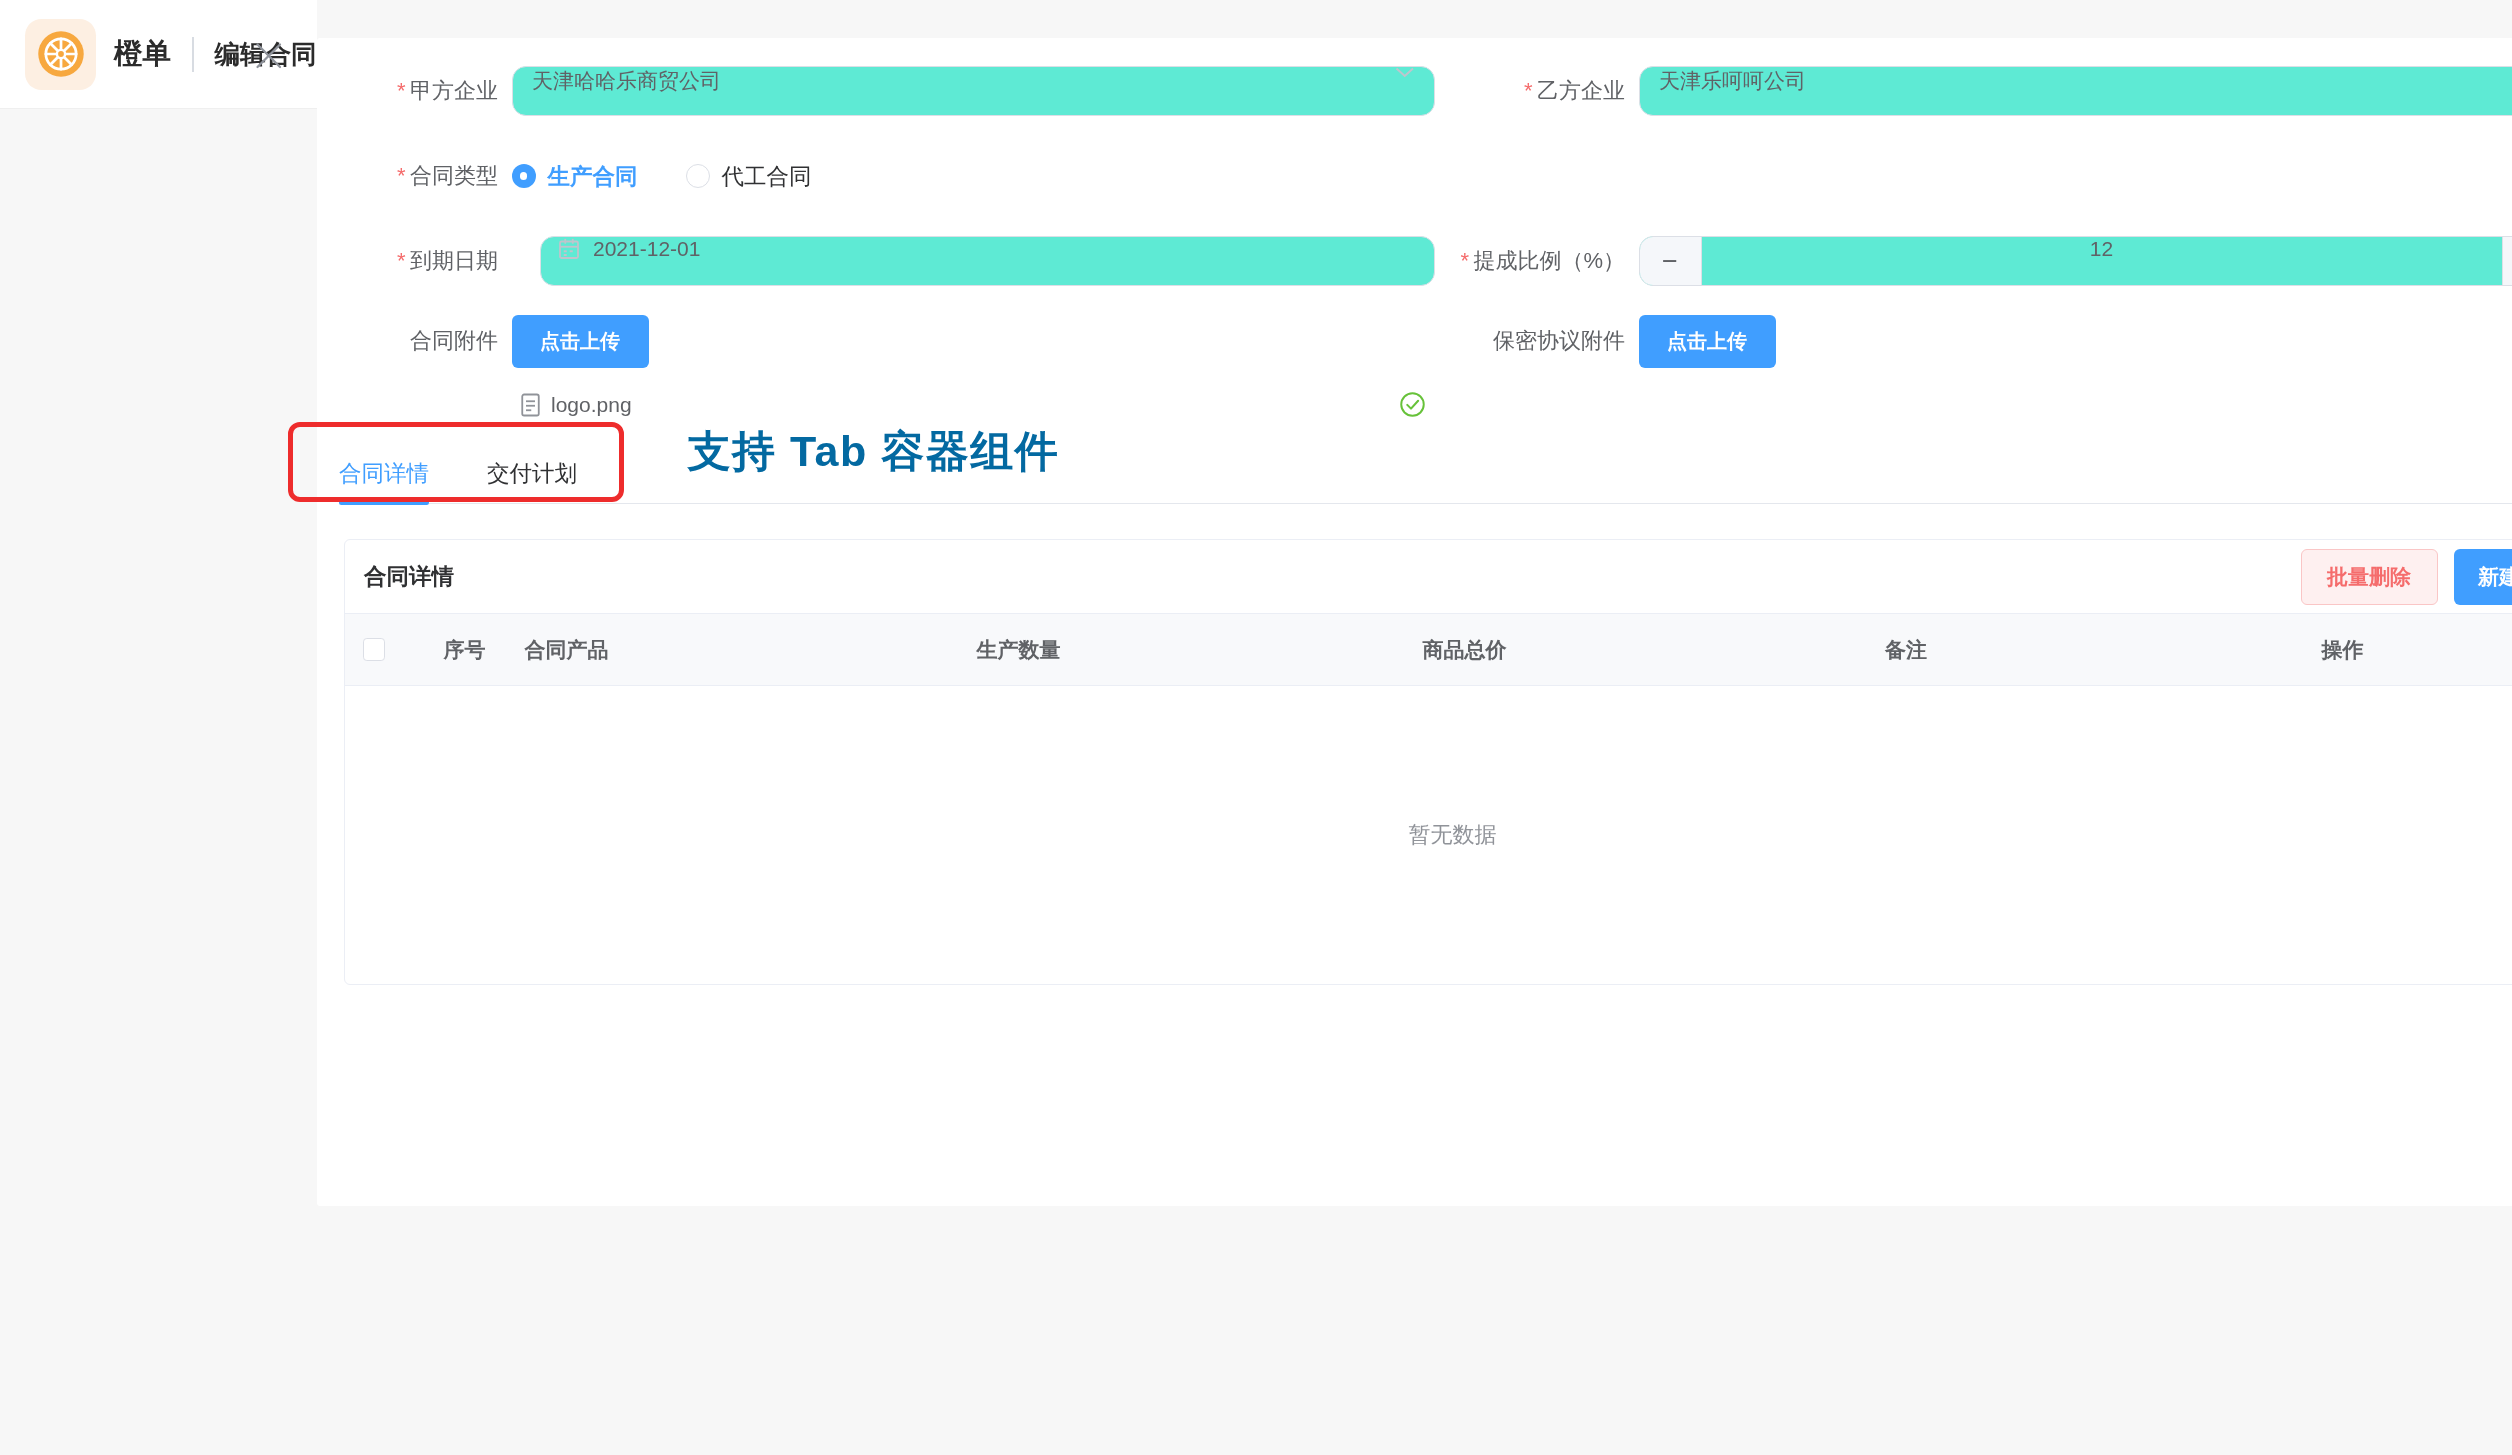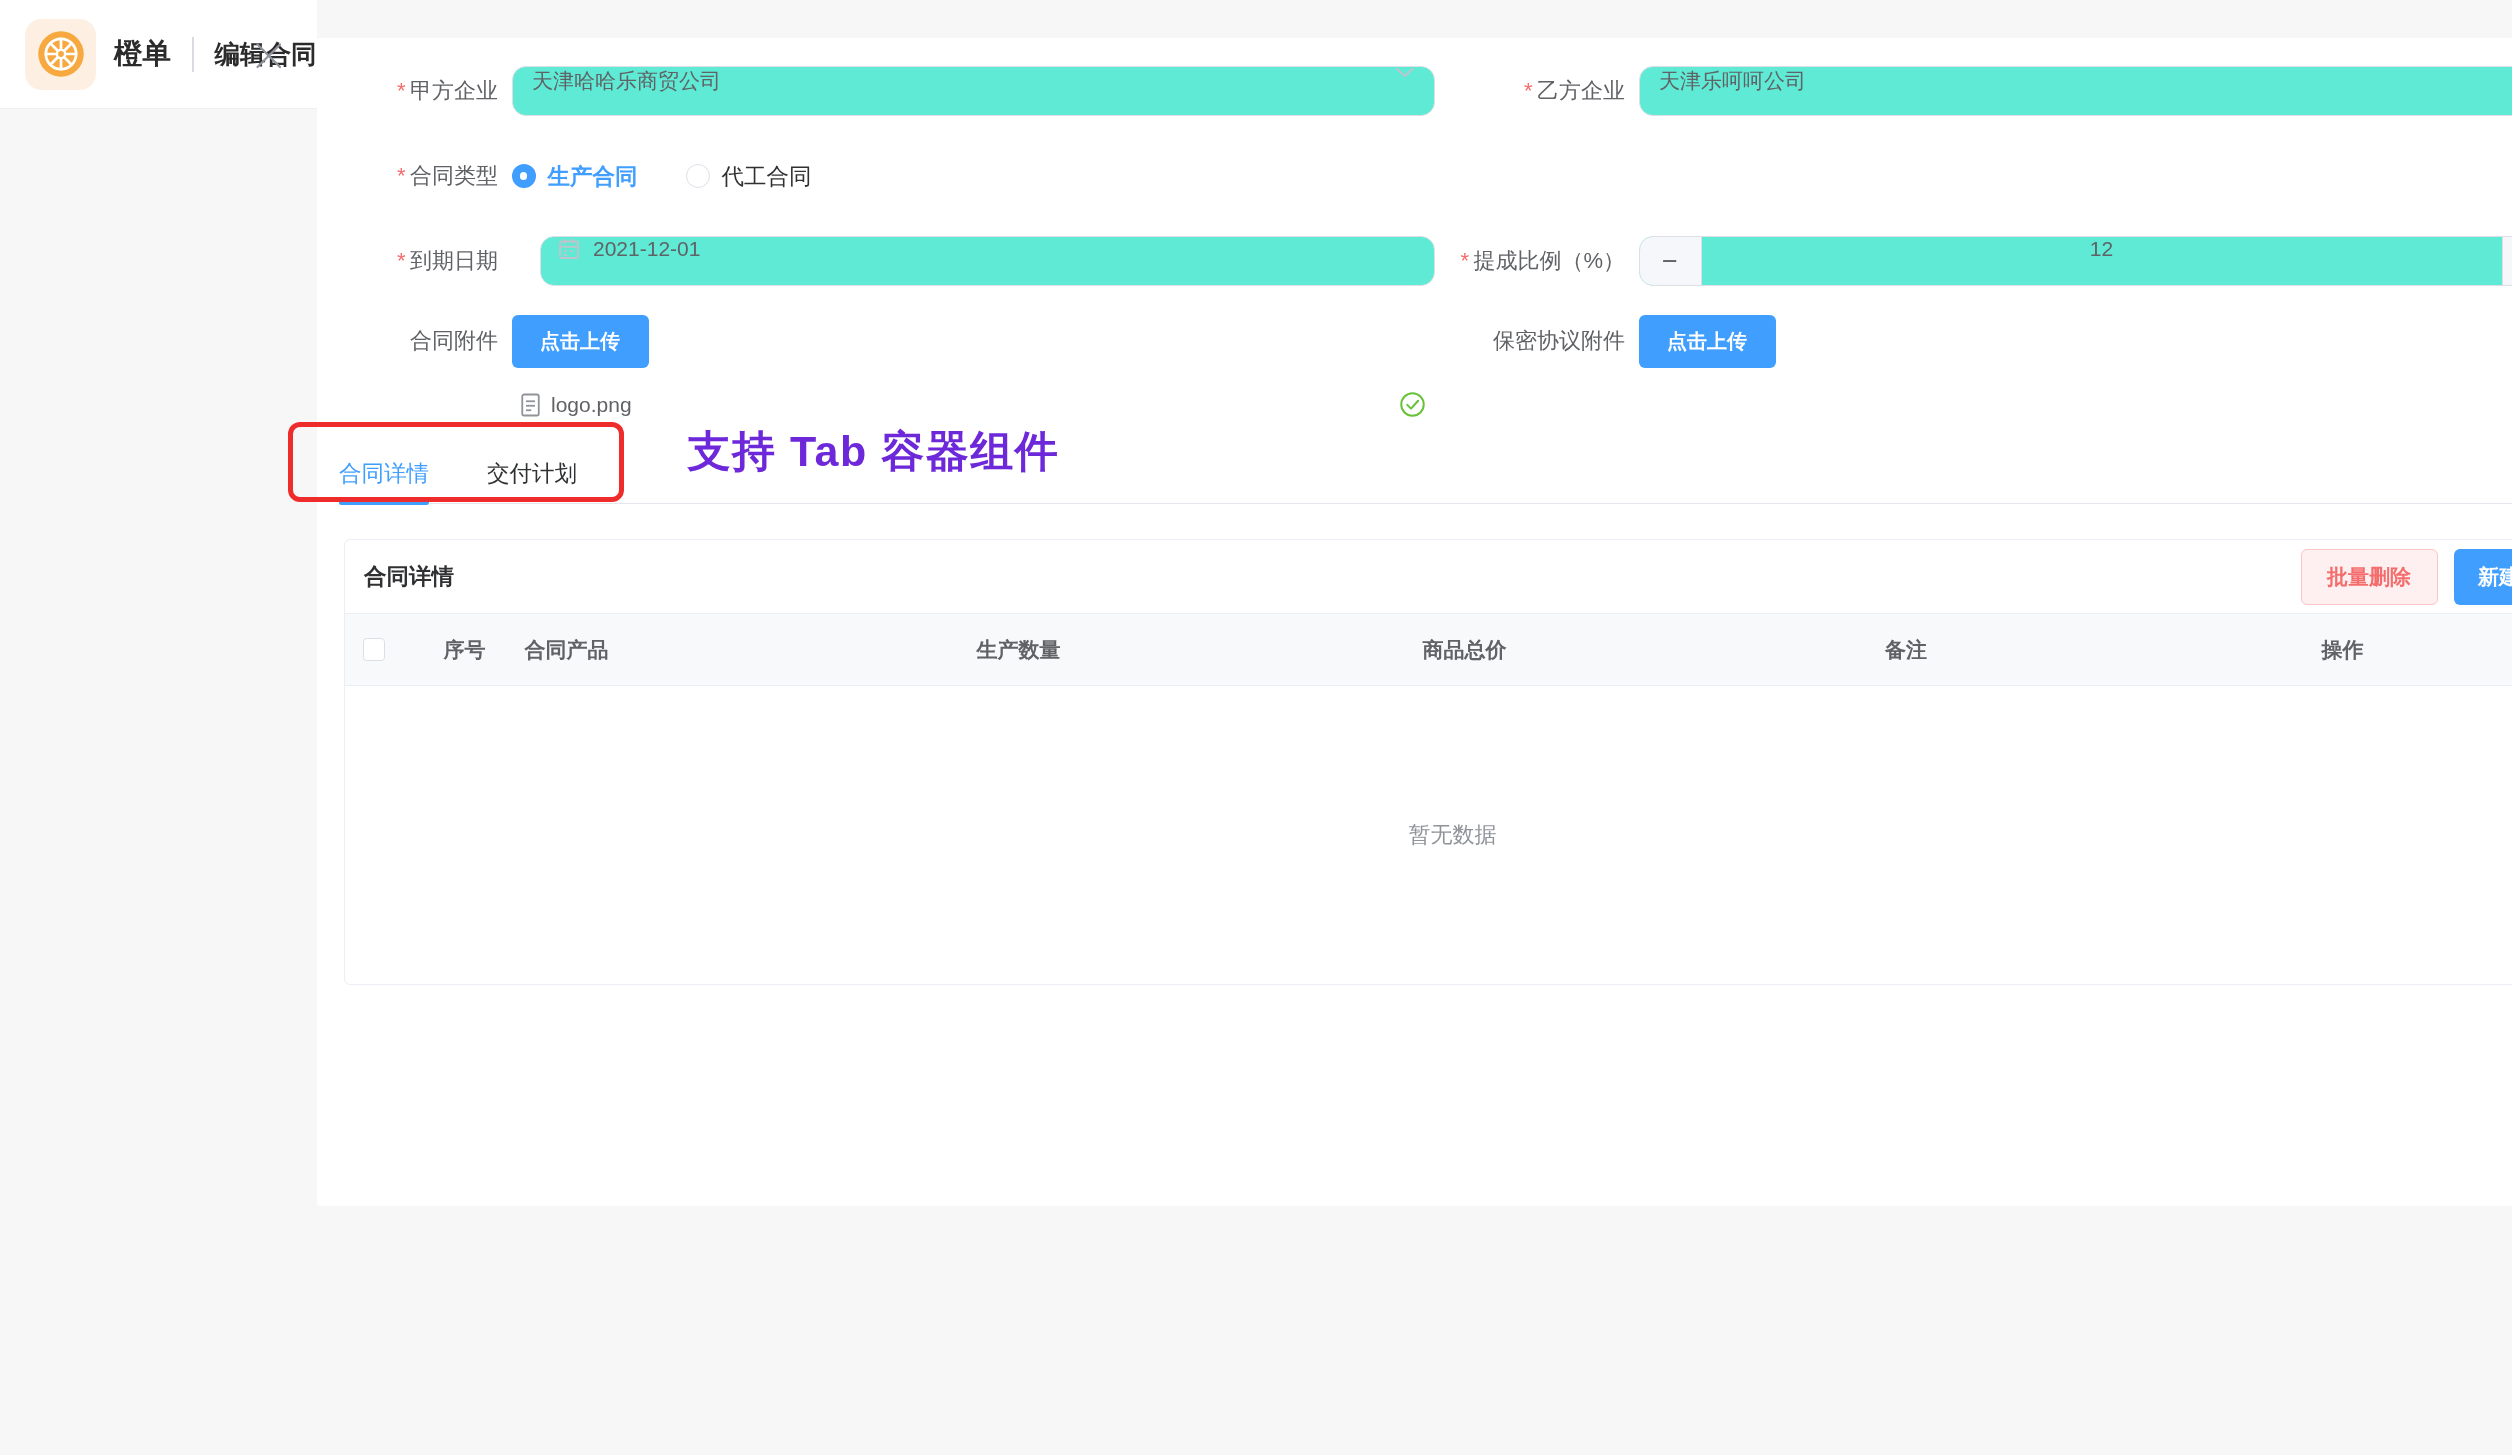--- a/index.html
+++ b/index.html
@@ -107,21 +107,21 @@
     content:""; position:absolute; left:0; right:0; bottom:-1.5px; height:4.5px;
     background:#409EFF; border-radius:2.3px;
   }
 
   .anno-box {
     position:absolute; left:-28.5px; top:384px; width:336px; height:80px;
     border:5.3px solid #EE2C2C; border-radius:12px; pointer-events:none; z-index:3;
   }
   .anno-text {
     position:absolute; left:371px; top:387px; font-size:43px; line-height:53px;
-    font-weight:700; color:#6d28d9; letter-spacing:1.5px; pointer-events:none; z-index:3;
+    font-weight:700; color:#0369a1; letter-spacing:1.5px; pointer-events:none; z-index:3;
     white-space:nowrap;
   }
 
   
   .panel {
     margin:35px 27px 0 27px; height:446px; border:1.5px solid #EBEEF5; border-radius:6px;
     display:flex; flex-direction:column; overflow:hidden;
   }
   .panel-header {
     height:74px; flex:none; display:flex; align-items:center;

